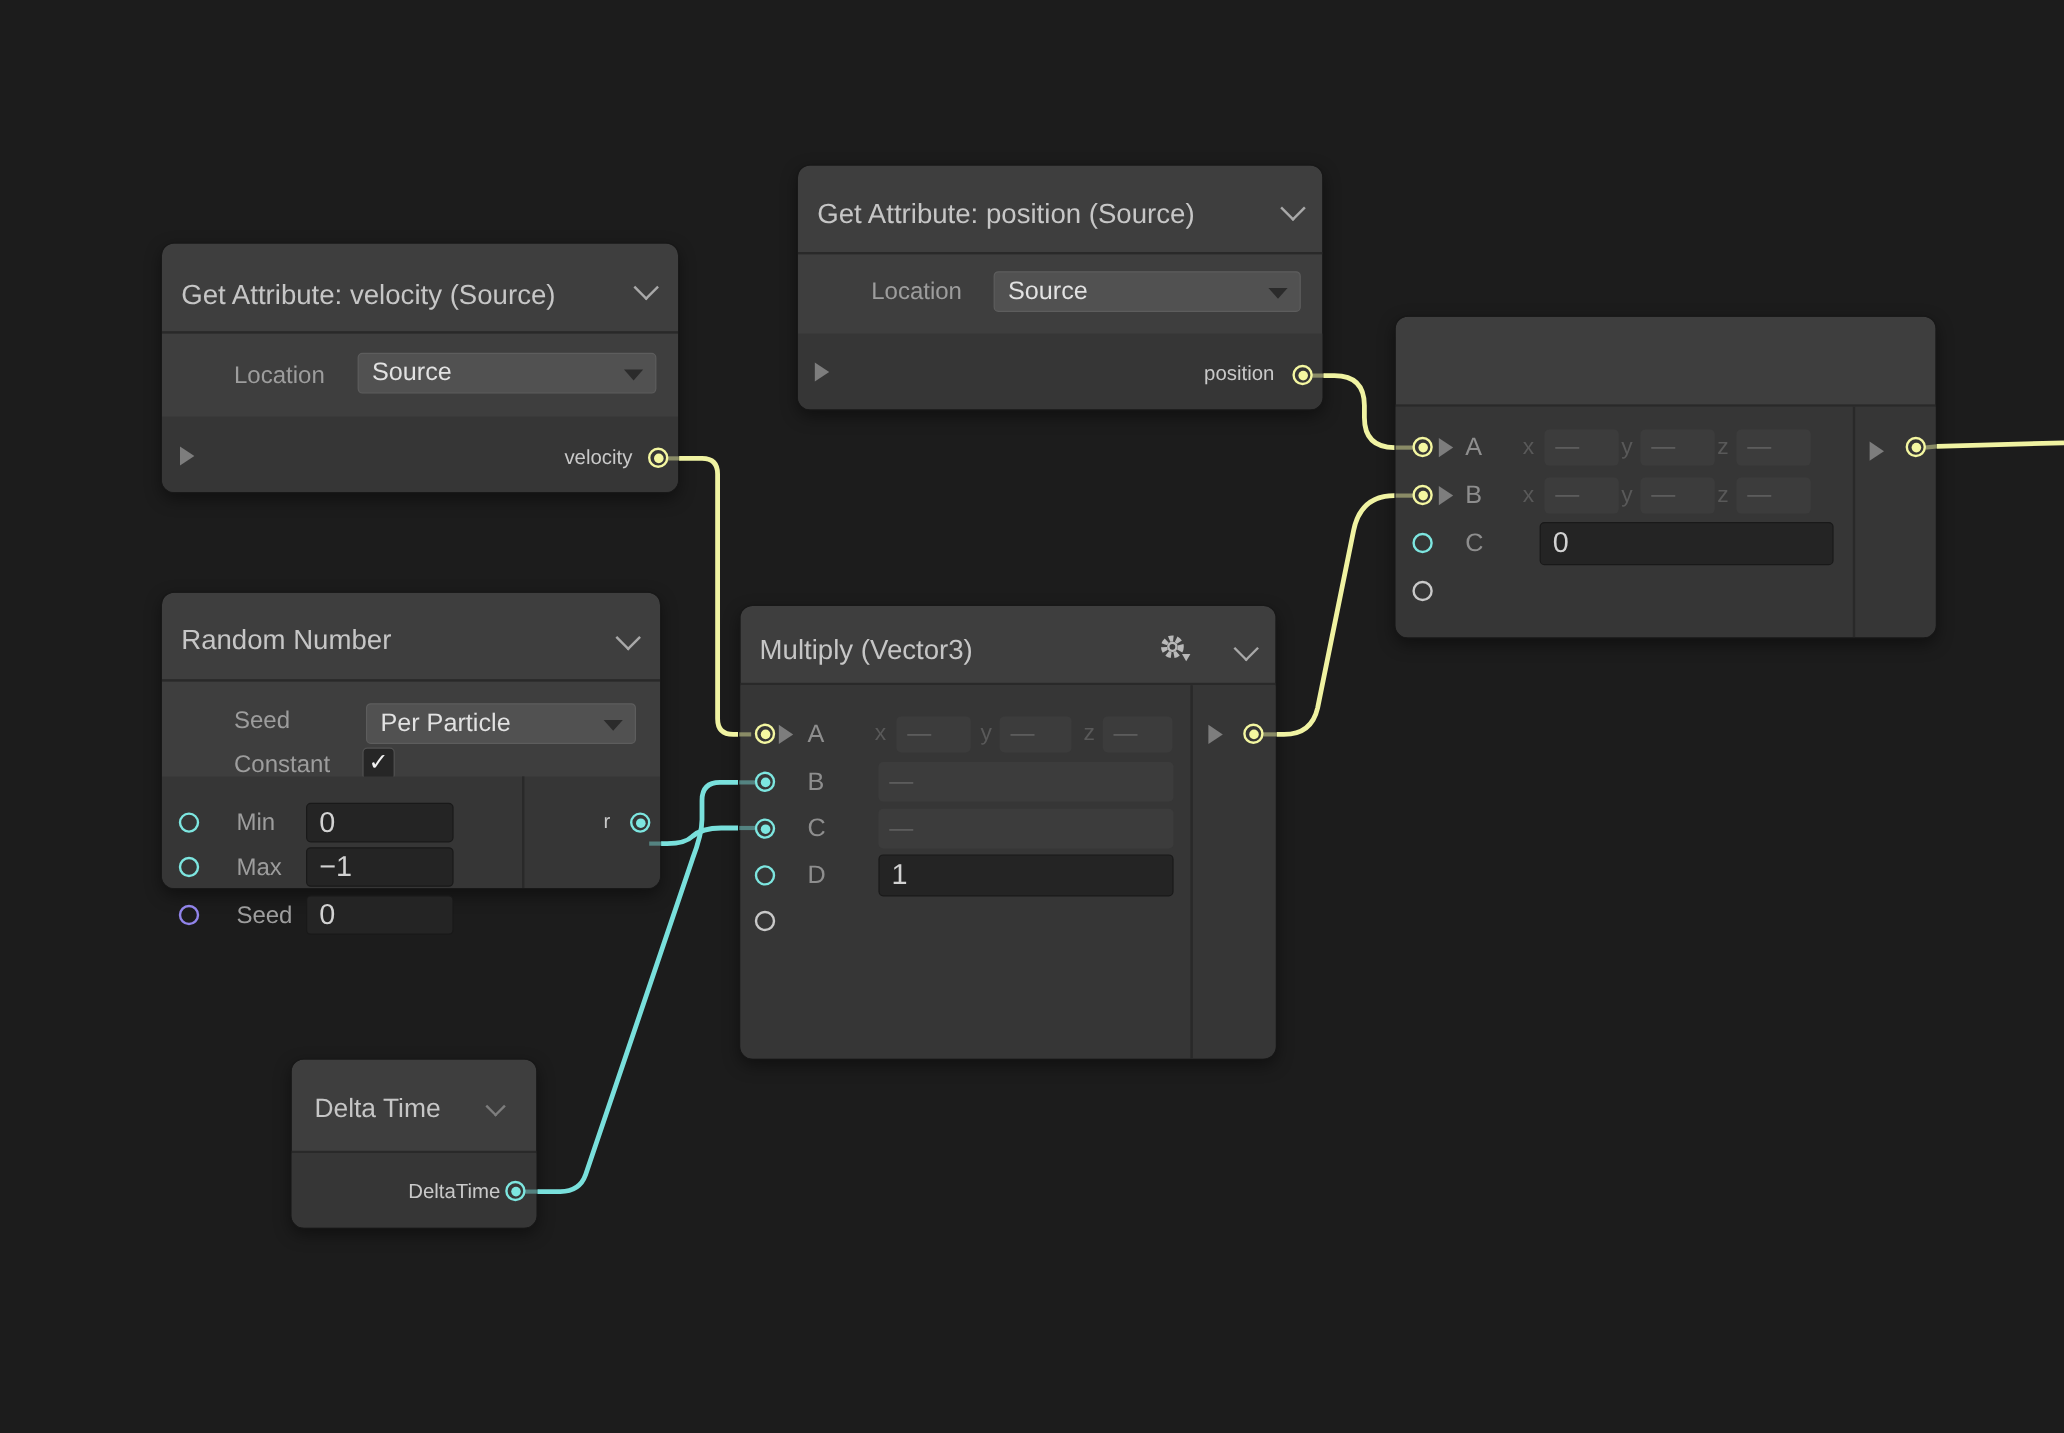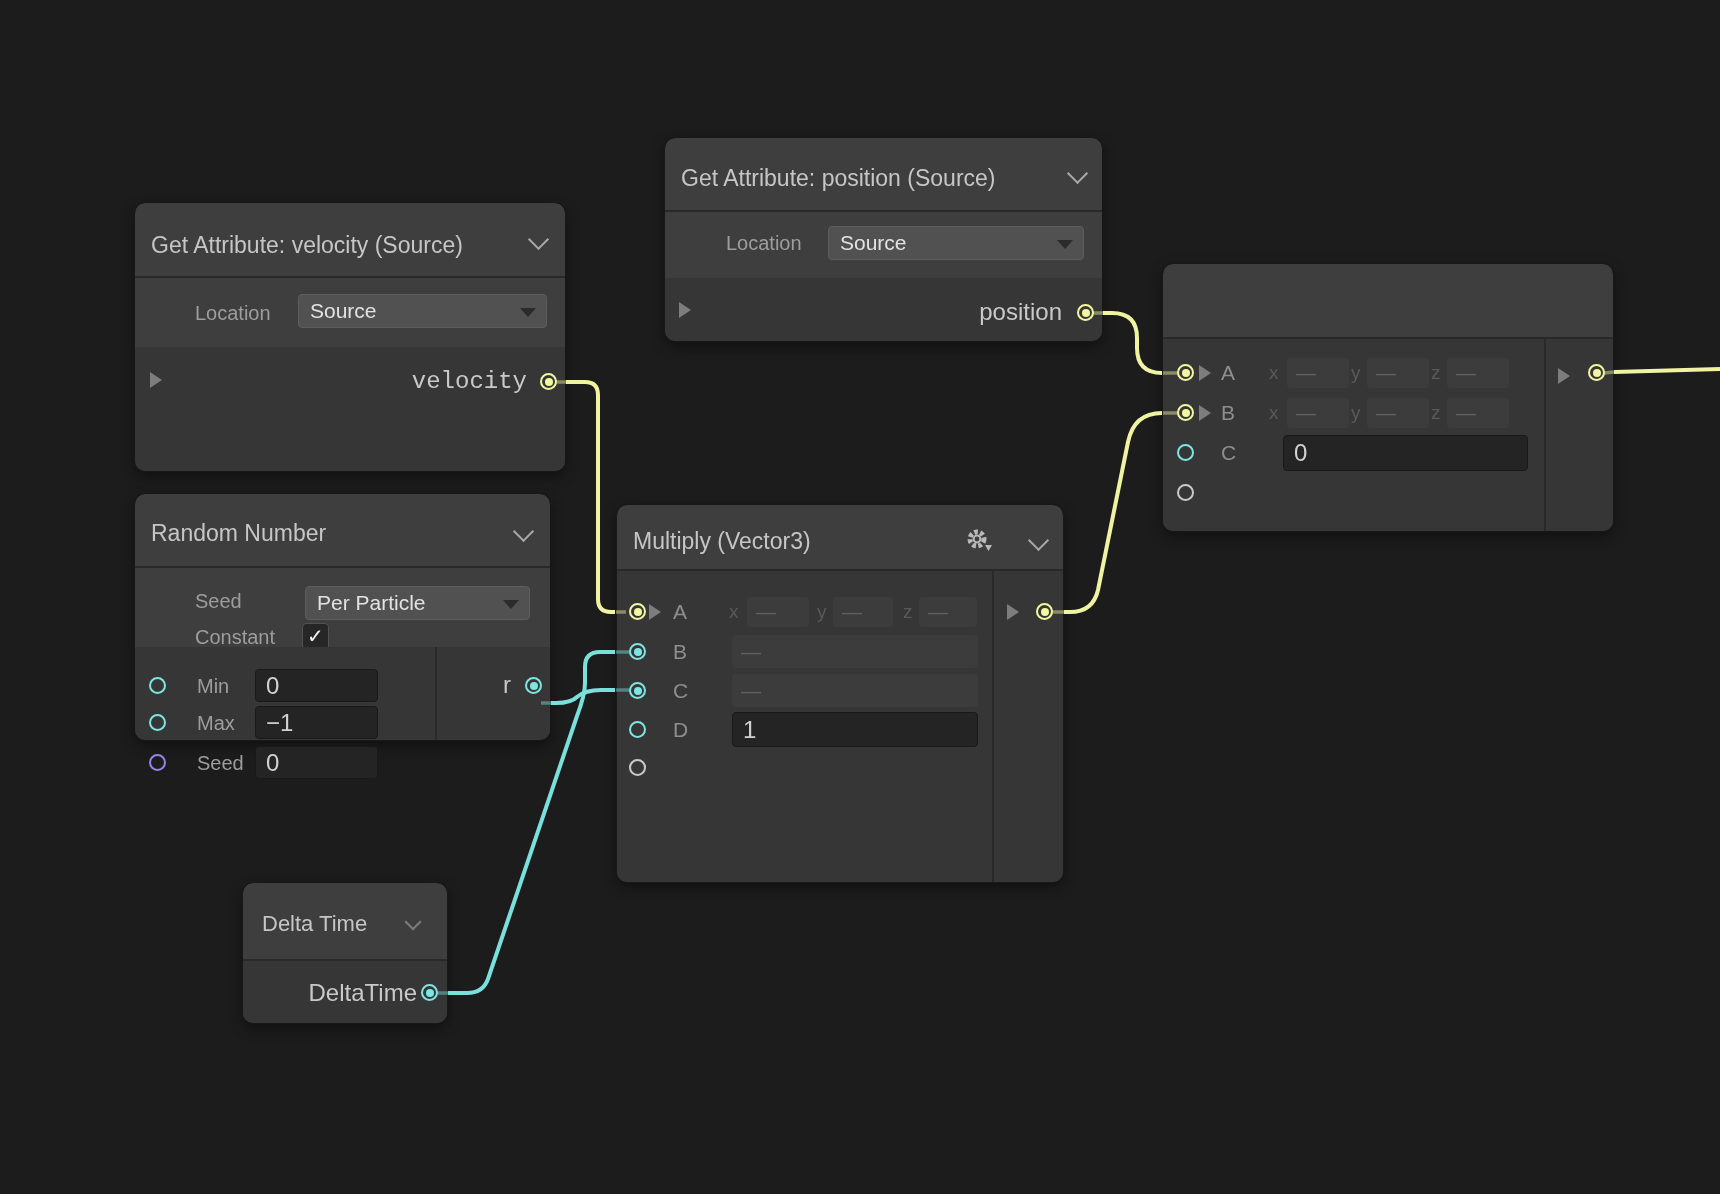--- a/index.html
+++ b/index.html
@@ -9,21 +9,21 @@
         outline:1px solid #181818;}
   .hdr{position:absolute;left:0;top:0;right:0;}
   .ttl{position:absolute;left:16px;color:#c6c6c6;font-size:23px;white-space:nowrap;}
   .chev{position:absolute;width:13px;height:13px;border-right:2.5px solid #a9a9a9;border-bottom:2.5px solid #a9a9a9;
         transform:rotate(45deg);}
   .chev.dim{border-color:#7d7d7d;width:10px;height:10px;}
   .divh{position:absolute;left:0;right:0;height:2px;background:#292929;}
   .body{position:absolute;left:0;right:0;bottom:0;background:#363636;border-radius:0 0 10px 10px;}
   .outcol{position:absolute;top:0;bottom:0;border-left:2px solid #292929;}
   .lbl{position:absolute;color:#9d9d9d;font-size:20px;line-height:28px;white-space:nowrap;}
-  .plabel{position:absolute;color:#c9c9c9;font-size:24px;line-height:28px;white-space:nowrap;}
+  .plabel{position:absolute;color:#c9c9c9;font-size:17px;line-height:28px;white-space:nowrap;}
   .letter{position:absolute;color:#8e8e8e;font-size:21px;line-height:28px;}
   .dd{position:absolute;background:#515151;border:1px solid #5d5d5d;border-radius:4px;box-sizing:border-box;}
   .dd .txt{position:absolute;left:11px;top:50%;transform:translateY(-50%);color:#e2e2e2;font-size:21px;white-space:nowrap;}
   .dd .tri{position:absolute;right:10px;top:50%;margin-top:-3px;width:0;height:0;
            border-left:8px solid transparent;border-right:8px solid transparent;border-top:9px solid #2b2b2b;}
   .field{position:absolute;background:#242424;border:1px solid #191919;border-radius:4px;box-sizing:border-box;}
   .field .val{position:absolute;left:10px;top:50%;transform:translateY(-50%);color:#d2d2d2;font-size:24px;}
   .ghost{position:absolute;background:#3c3c3c;border-radius:4px;}
   .ghost .dash{position:absolute;left:9px;top:50%;transform:translateY(-50%);color:#606060;font-size:20px;}
   .axis{position:absolute;color:#595959;font-size:19px;line-height:28px;}
@@ -38,34 +38,34 @@
   .checkbox{position:absolute;width:27px;height:27px;background:#262626;border:1px solid #525252;border-radius:4px;
             box-sizing:border-box;color:#f2f2f2;font-size:20px;font-weight:bold;text-align:center;line-height:25px;}
   .gear{position:absolute;}
   svg.edges{position:absolute;left:0;top:0;pointer-events:none;z-index:5;}
 </style>
 </head>
 <body>
 
 <div id="canvas">
 
-  <div class="node" style="left:135px;top:203px;width:430px;height:268px;">
+  <div class="node" style="left:135px;top:203px;width:430px;height:207px;">
     <div class="hdr" style="height:74px;">
       <div class="ttl" style="top:29px;">Get Attribute: velocity (Source)</div>
       <span class="chev" style="left:396px;top:29px;"></span>
     </div>
     <div class="divh" style="top:73px;"></div>
     <div class="lbl" style="left:60px;top:96px;">Location</div>
     <div class="dd" style="left:163px;top:91px;width:249px;height:34px;">
       <span class="txt">Source</span>
       <span class="tri"></span>
     </div>
     <div class="body" style="top:144px;">
       <span class="expander" style="left:15px;top:25px;"></span>
-      <div class="plabel" style="right:38px;top:21px;font-family:Liberation Mono, monospace;">velocity</div>
+      <div class="plabel" style="right:38px;top:21px;">velocity</div>
 
     </div>
     <span class="port yellow filled" style="left:405px;top:170px;"></span>
   </div>
 
   <div class="node" style="left:665px;top:138px;width:437px;height:203px;">
     <div class="hdr" style="height:73px;">
       <div class="ttl" style="top:27px;">Get Attribute: position (Source)</div>
       <span class="chev" style="left:405px;top:28px;"></span>
     </div>

